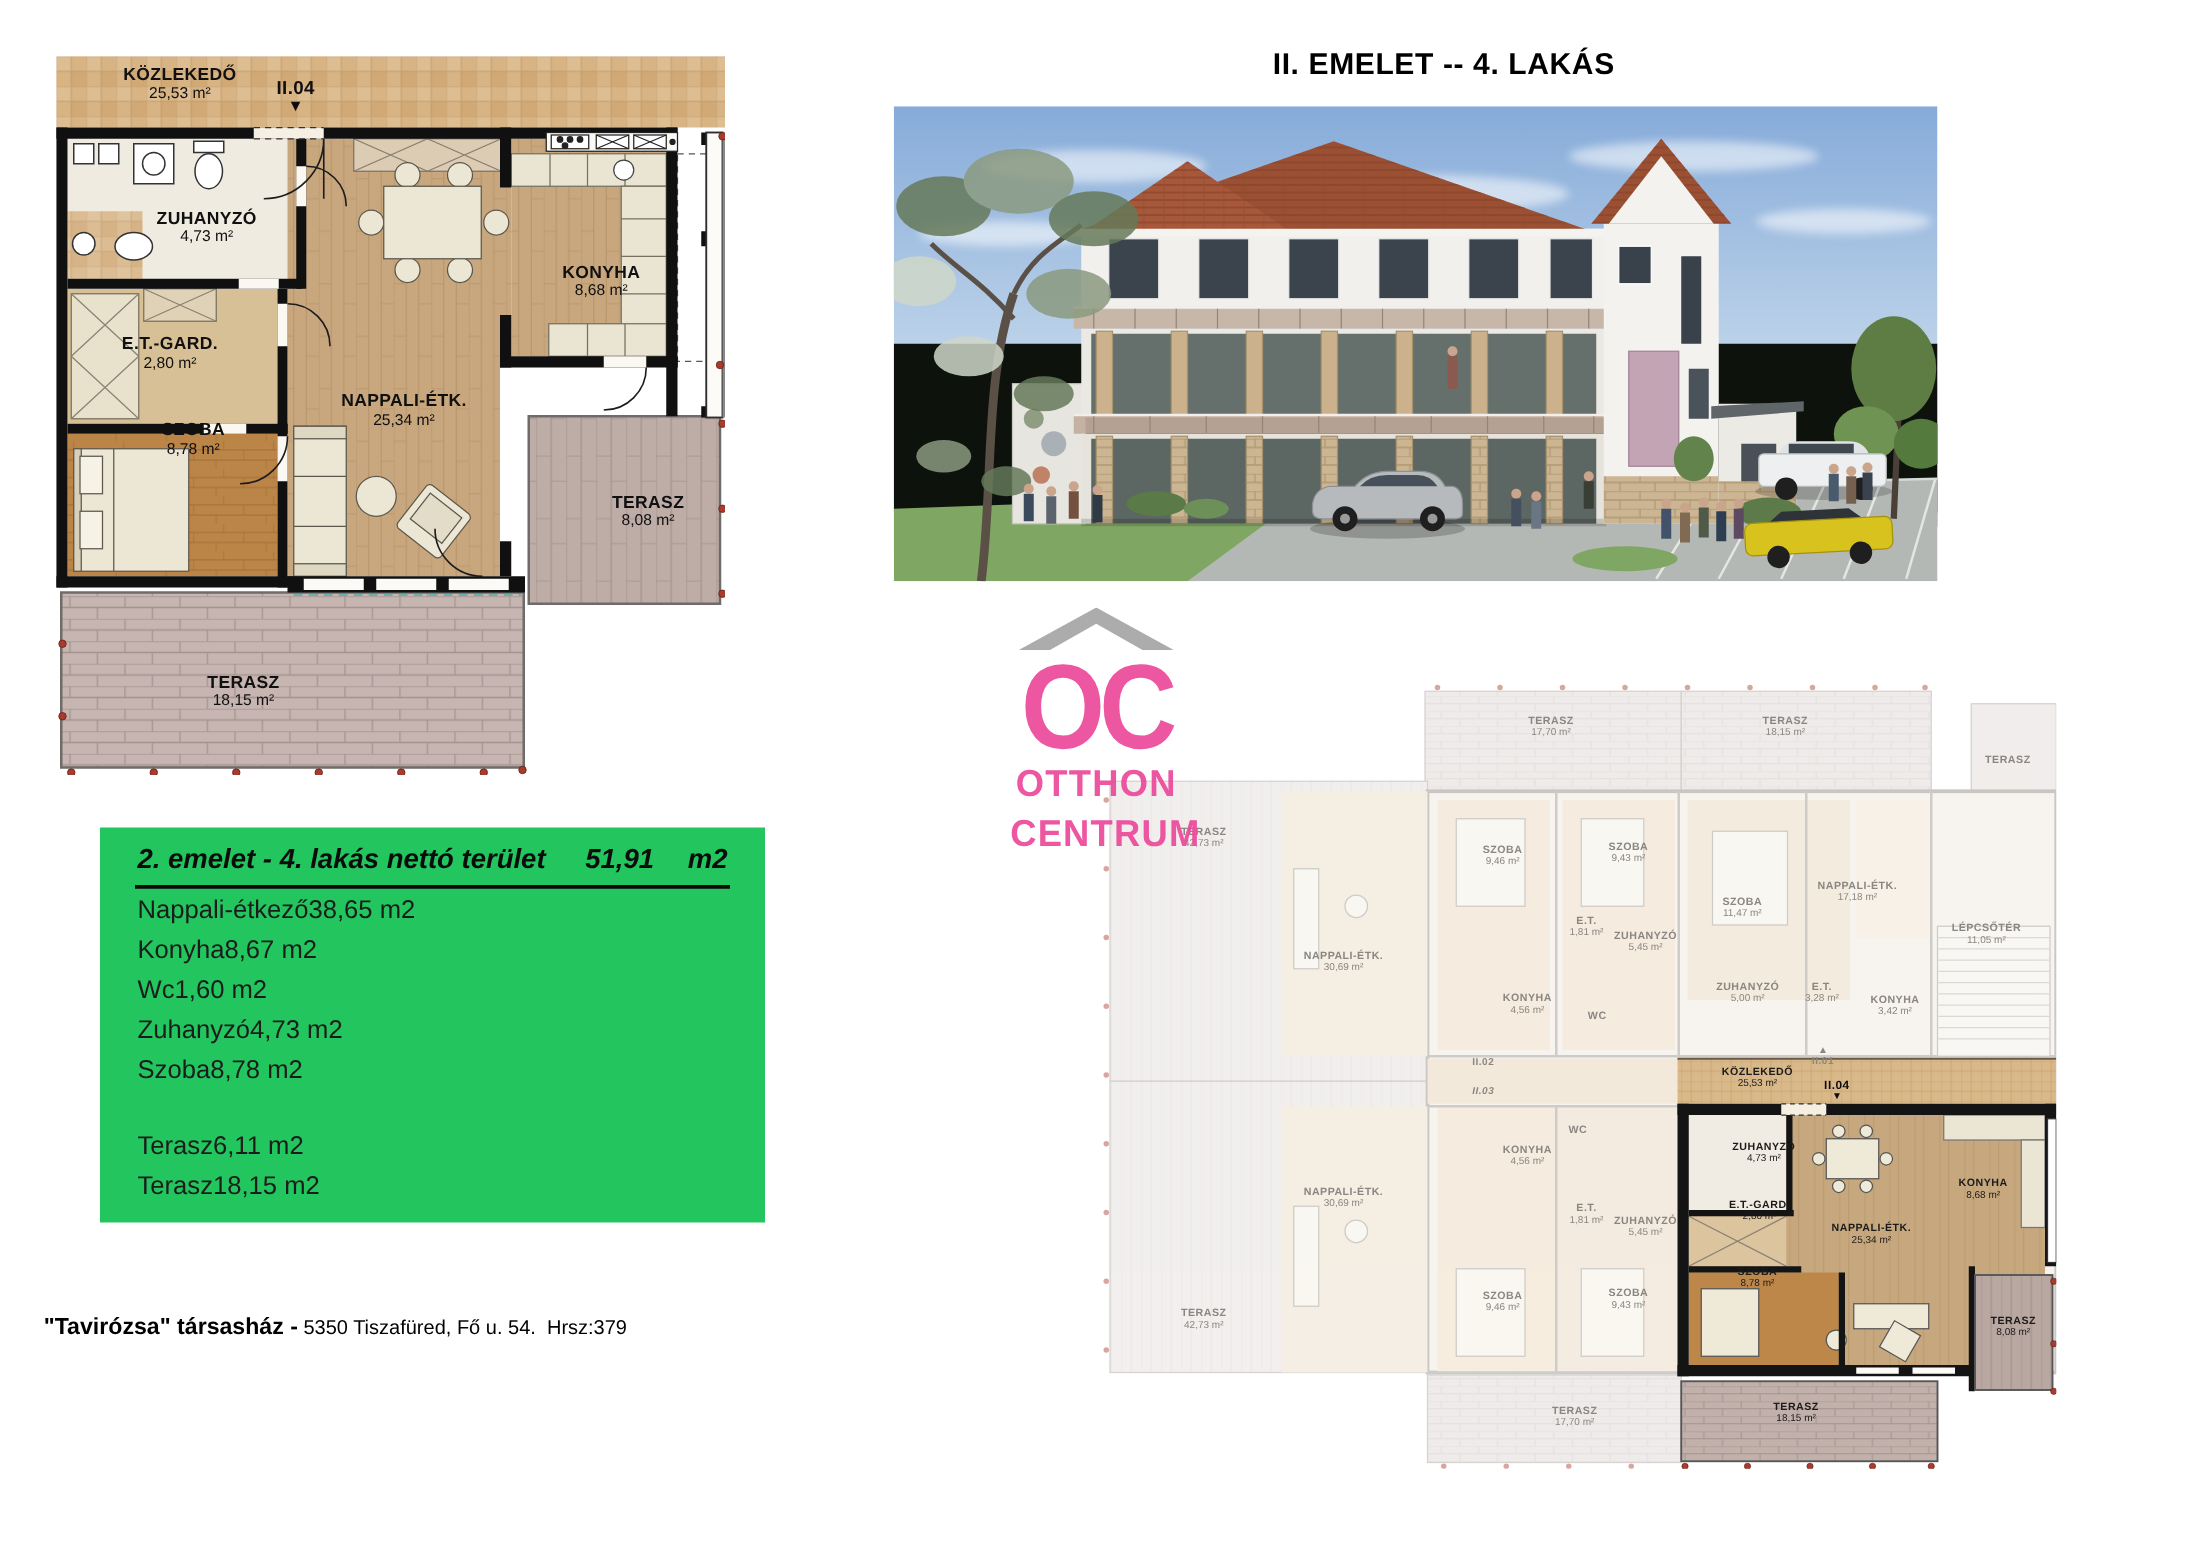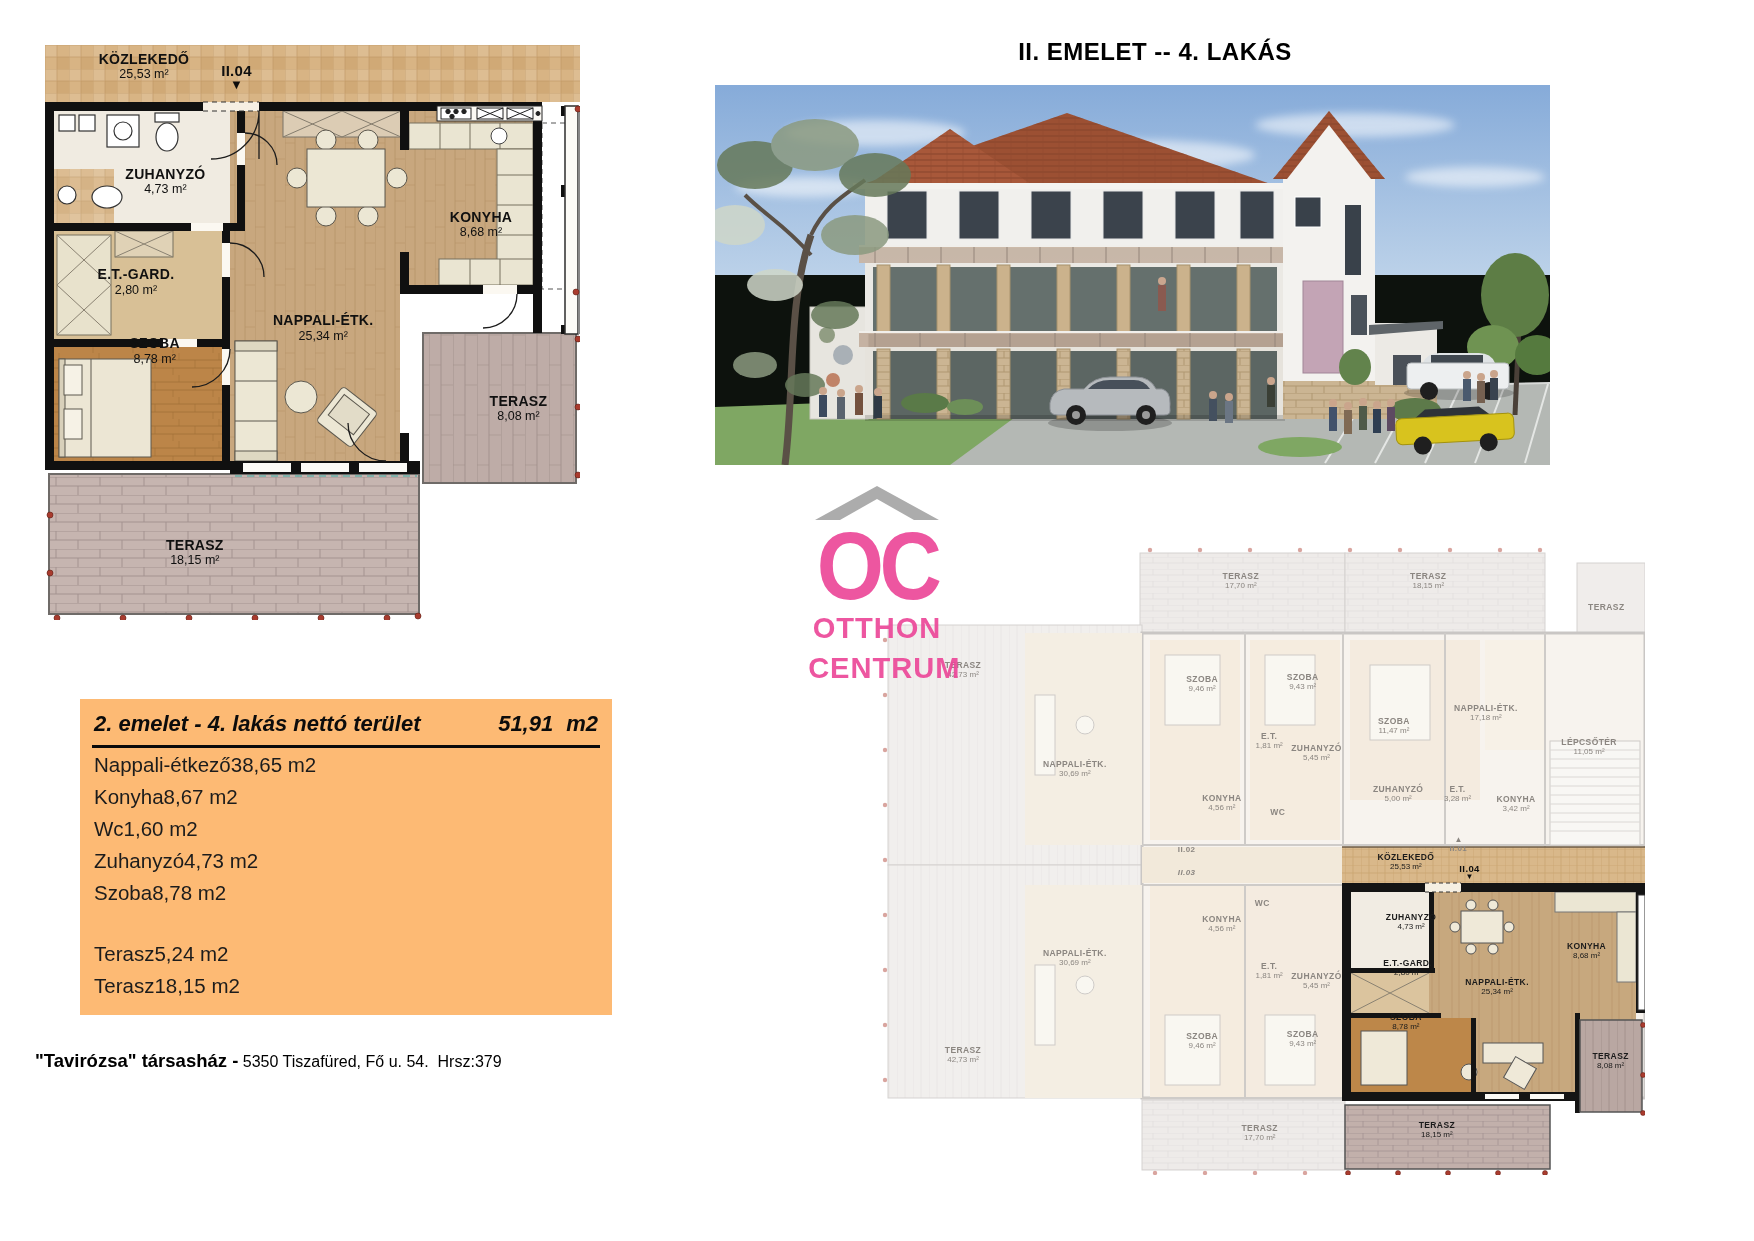--- a/index.html
+++ b/index.html
@@ -41,25 +41,25 @@
   .siteplan .plan-label{color:#8b8681}
   .siteplan .plan-label .t{display:block;font-weight:bold;font-size:8.5px;letter-spacing:.4px}
   .siteplan .plan-label .a{display:block;font-size:8px}
   .siteplan .sm .t{font-size:8px}
   .siteplan .sd{color:#1b1b1b}
   .siteplan .sdm{color:#0d0d0d}
   .siteplan .sdm .t{font-size:9.5px}
   .siteplan .arr{display:block;font-size:8px;line-height:.8}
 
   
-  .areatable{position:absolute;left:80px;top:699px;width:532px;background:#fdba74;
-             padding:10px 12px 14px;box-sizing:border-box}
+  .areatable{position:absolute;left:80px;top:662px;width:532px;background:#22c55e;
+             padding:10px 28px 14px;box-sizing:border-box}
   .tab-head{display:flex;justify-content:space-between;align-items:baseline;font-style:italic;
             font-weight:bold;font-size:22px;color:#0c0c0c;padding:2px 2px 8px;border-bottom:3px solid #0a0a0a}
-  .tab-head .unit{margin-left:13px}
+  .tab-head .unit{margin-left:27px}
   .trow{display:flex;justify-content:flex-start;font-size:20.5px;color:#1c1c1c;
         padding:5px 2px 0;height:27px}
   .trow.gap{margin-top:29px}
 </style>
 </head>
 <body>
 
 <div class="canvas">
 
   <section class="plan-main">
@@ -847,21 +847,21 @@
         <div class="trow">
           <span class="tl">Zuhanyzó</span>
           <span class="tv">4,73 m2</span>
         </div>
         <div class="trow">
           <span class="tl">Szoba</span>
           <span class="tv">8,78 m2</span>
         </div>
         <div class="trow gap">
           <span class="tl">Terasz</span>
-          <span class="tv">5,24 m2</span>
+          <span class="tv">6,11 m2</span>
         </div>
         <div class="trow">
           <span class="tl">Terasz</span>
           <span class="tv">18,15 m2</span>
         </div>
       </div>
   </section>
 
   <footer class="footer">
     <b>"Tavirózsa" társasház -</b>

